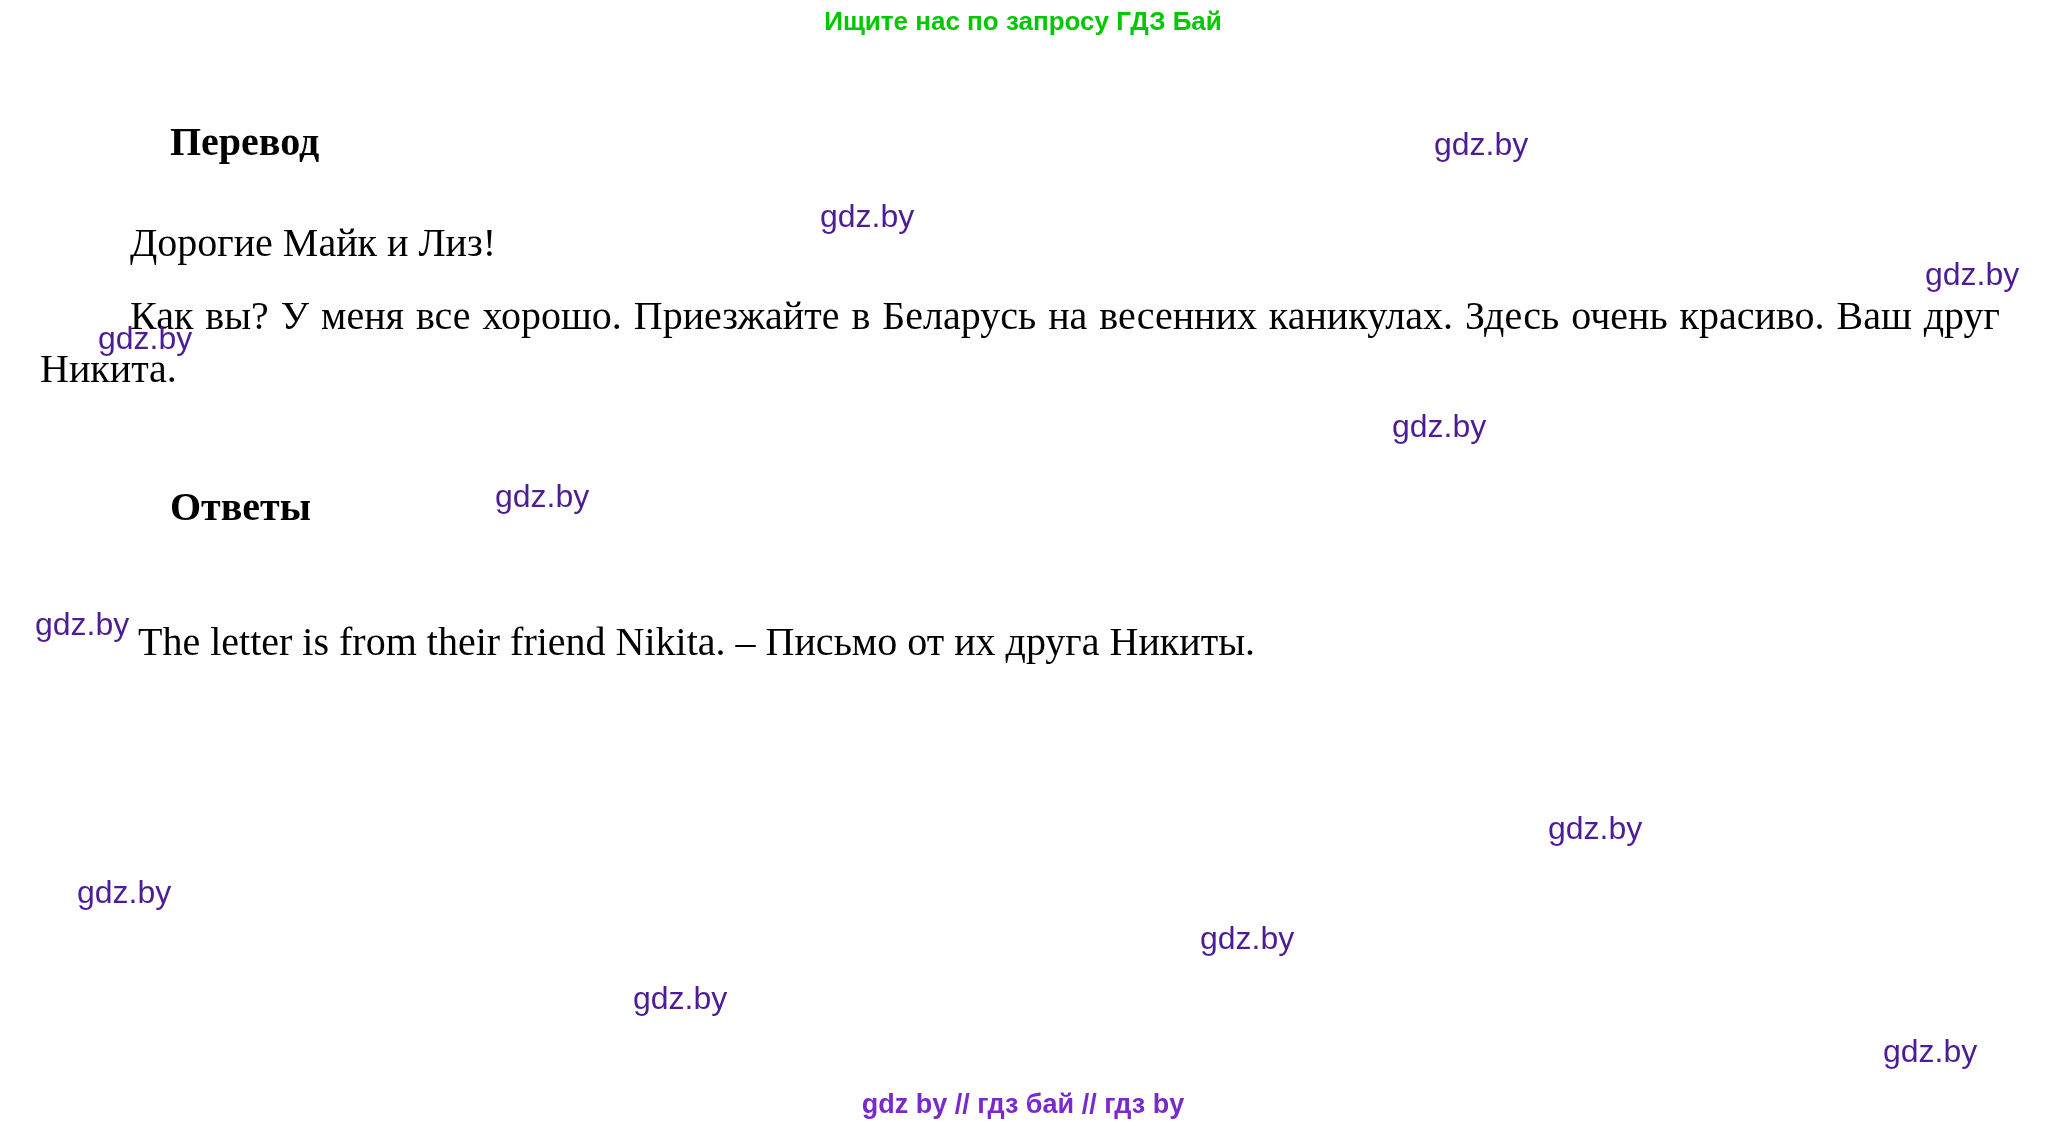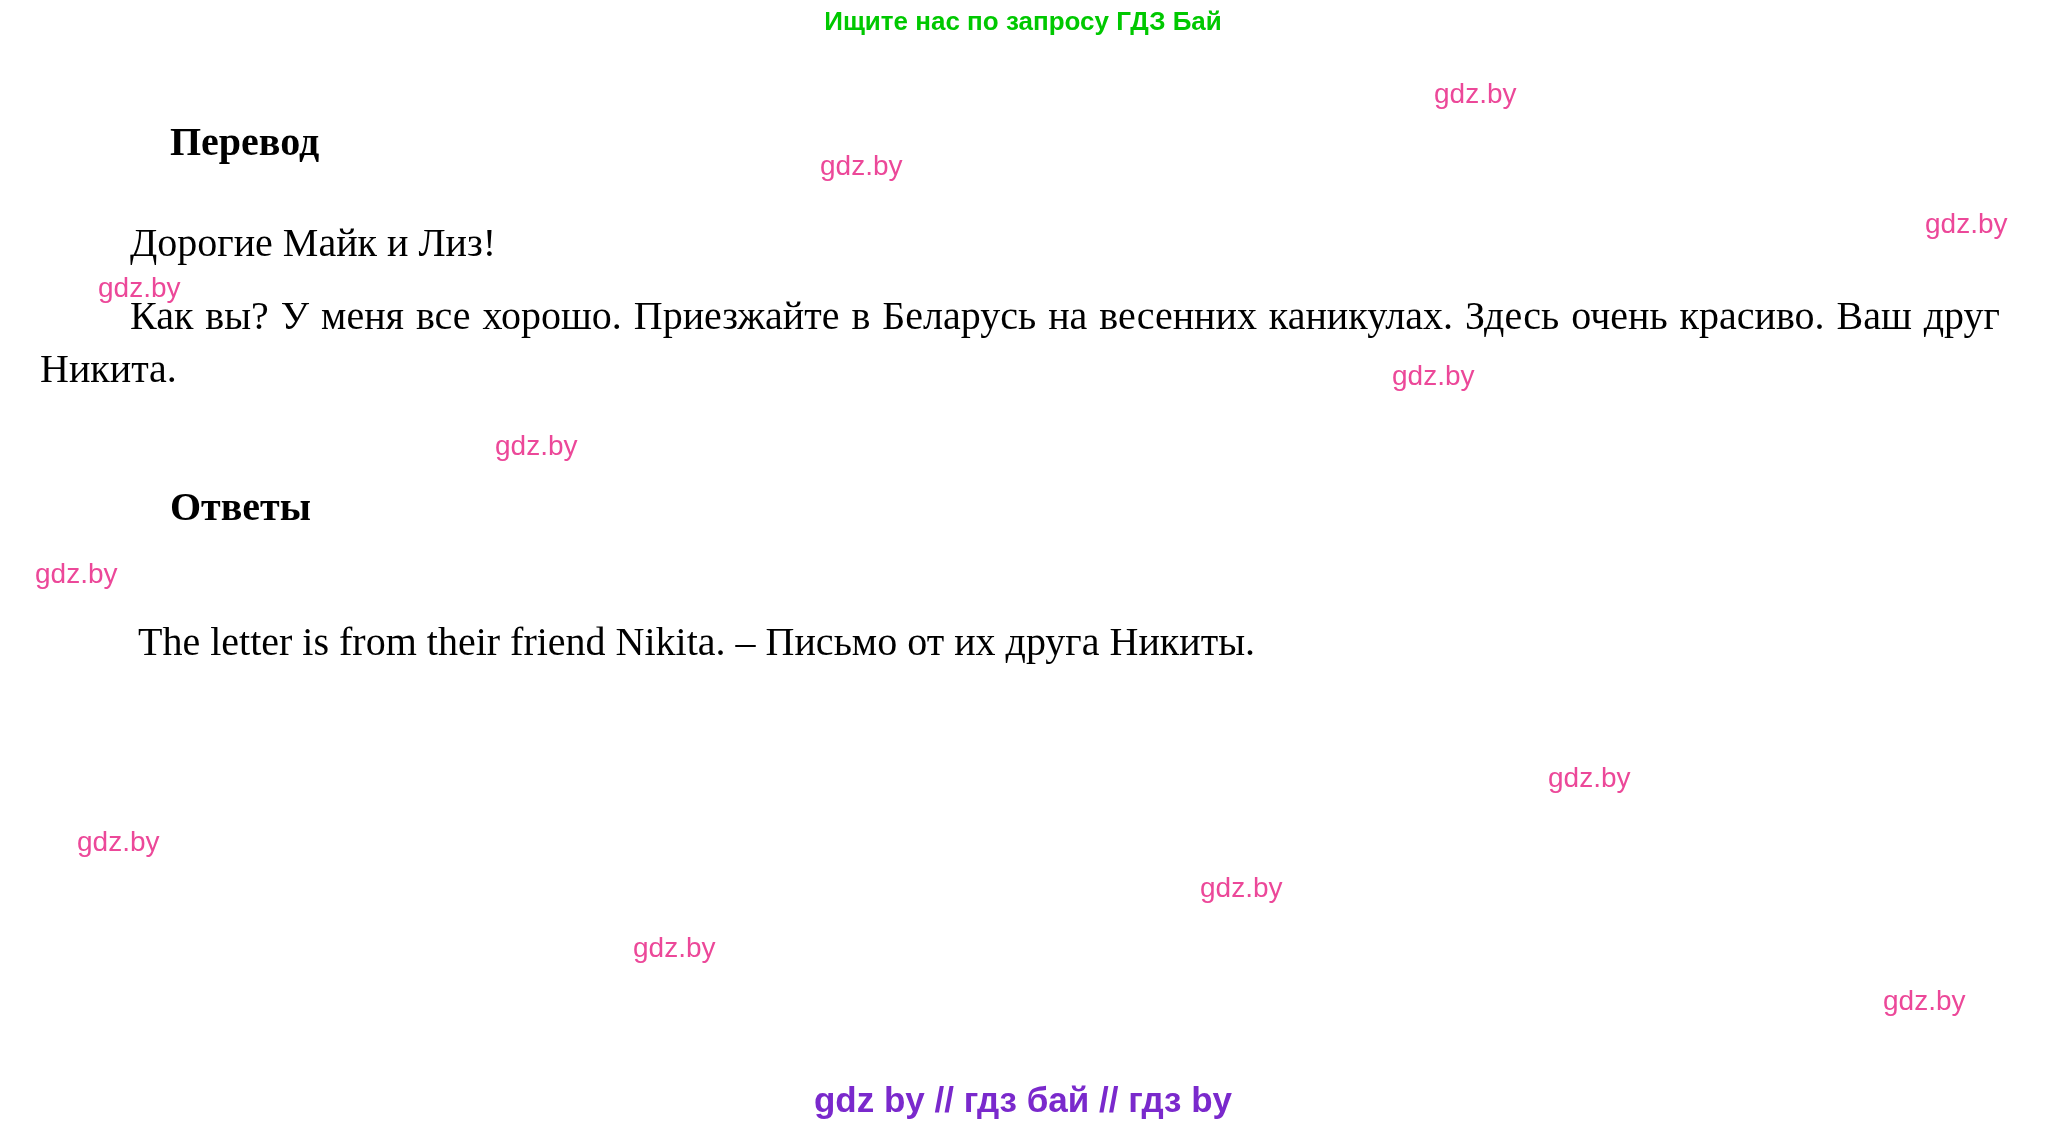--- a/index.html
+++ b/index.html
@@ -95,32 +95,33 @@
 
   
   .footer {
     position: absolute;
     bottom: 14px;
     left: 0;
     width: 2046px;
     text-align: center;
     font-family: "Liberation Sans", sans-serif;
     font-weight: bold;
-    font-size: 35px;
+    font-size: 27px;
     color: #7a29cc;
   }
 
   
   .wm {
     position: absolute;
     font-family: "Liberation Sans", sans-serif;
-    font-size: 28px;
-    color: #ec4899;
+    font-size: 32px;
+    color: #4c1d95;
     white-space: nowrap;
     pointer-events: none;
+    margin-top: 48px;
   }
 </style>
 </head>
 <body>
 
 <div class="page">
 
   <div class="top-banner">Ищите нас по запросу ГДЗ Бай</div>
 
   <div class="content">

